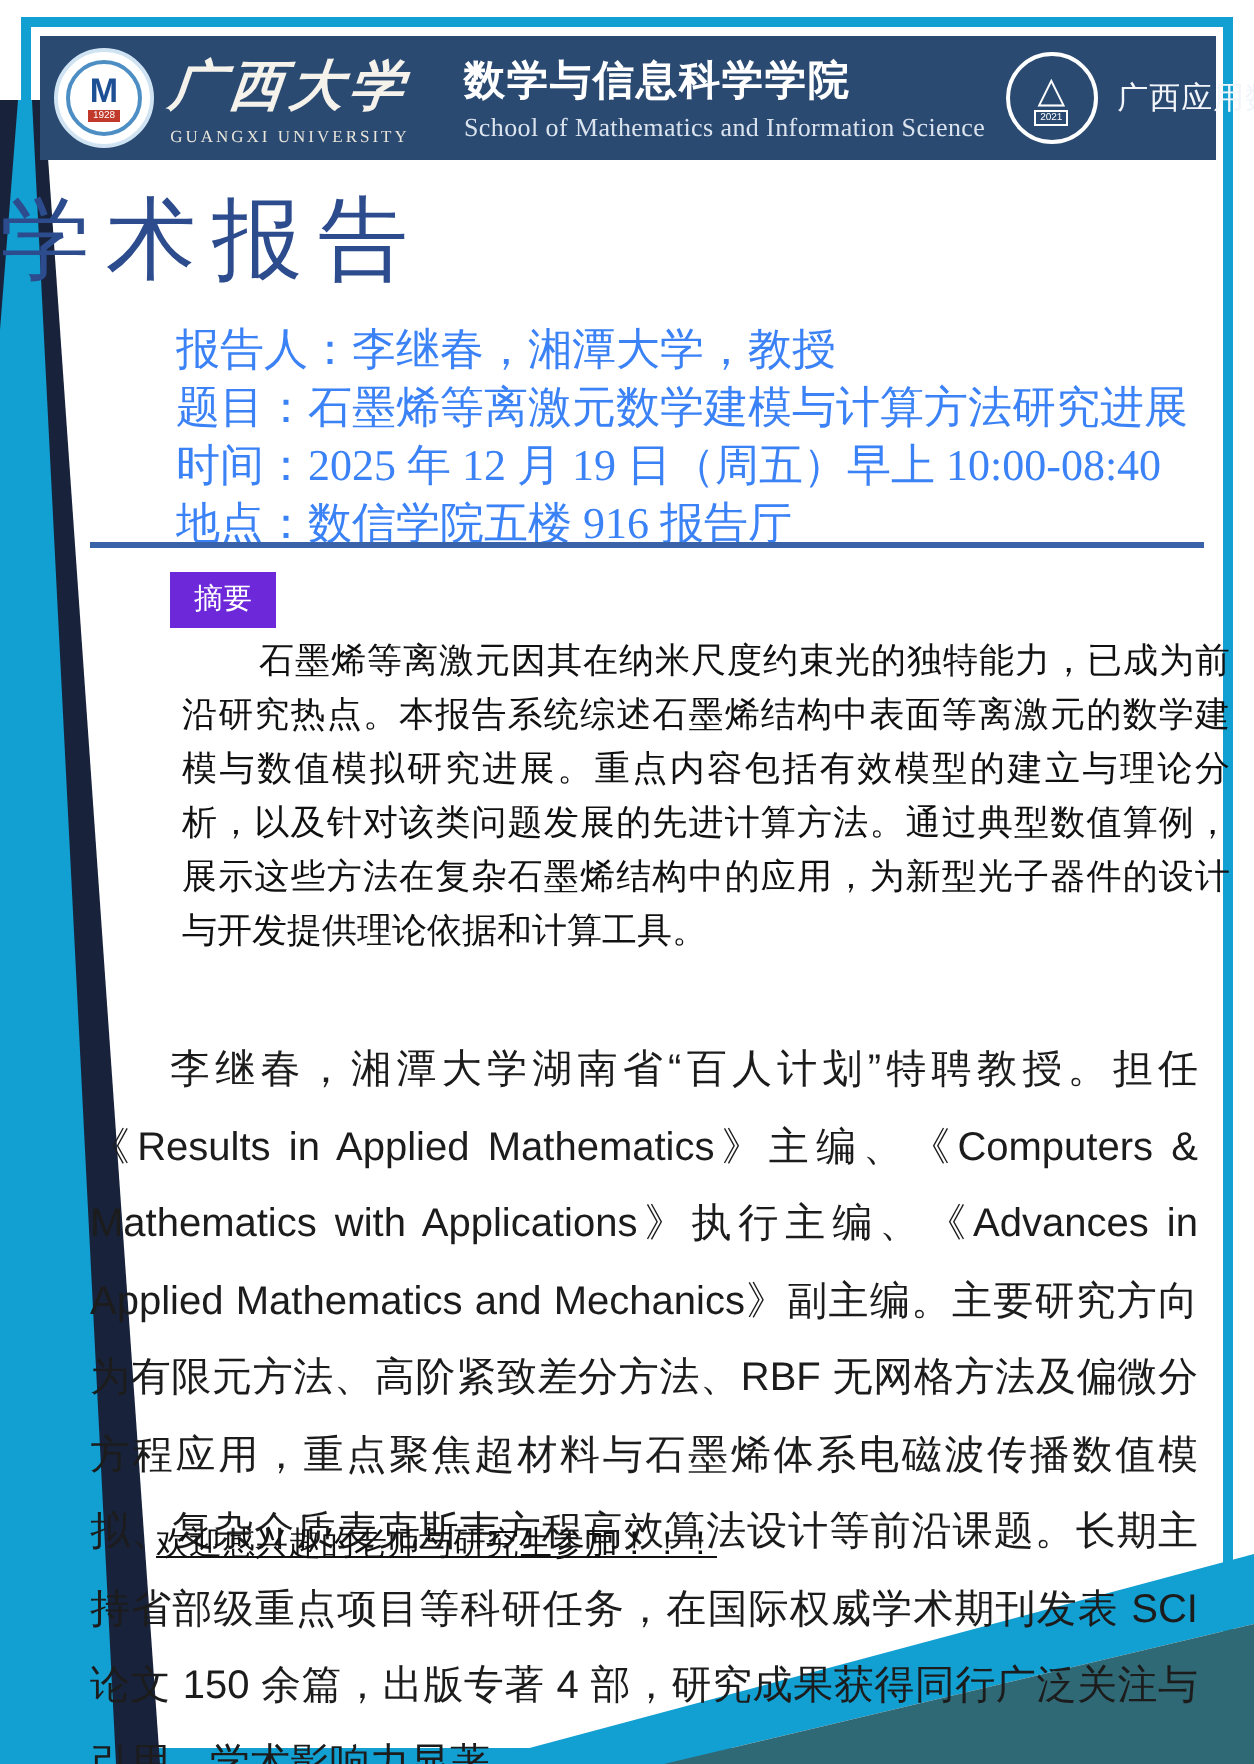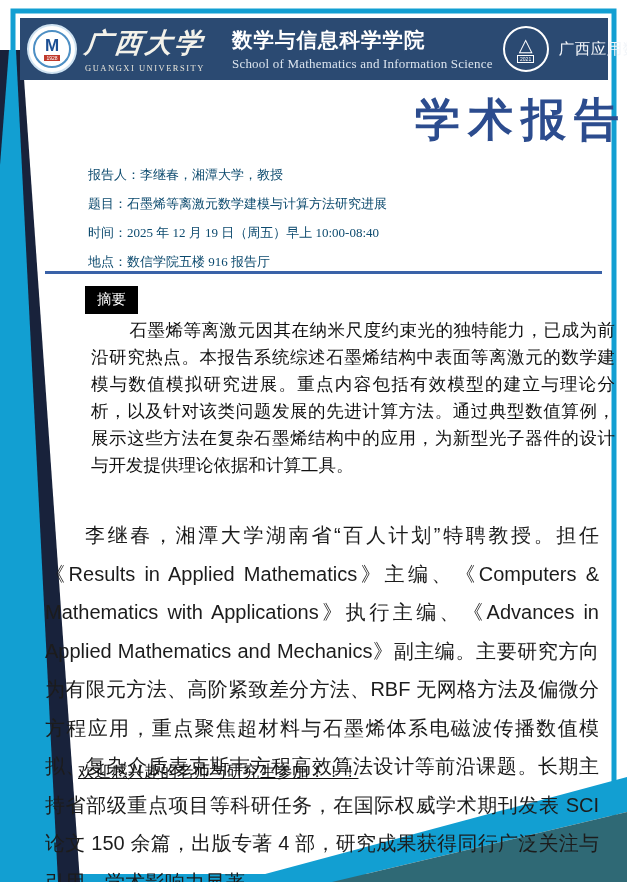--- a/index.html
+++ b/index.html
@@ -30,25 +30,25 @@
         letter-spacing:.2px;margin-top:2px;white-space:nowrap;}
   .clogo{width:46px;height:46px;border-radius:50%;border:2px solid #ffffff;box-sizing:border-box;
         margin-left:10px;flex:0 0 auto;display:flex;flex-direction:column;align-items:center;justify-content:center;}
   .clogo-tri{color:#ffffff;font-size:18px;line-height:18px;}
   .clogo-year{color:#ffffff;font-family:"Liberation Sans",sans-serif;font-size:5px;
         border:1px solid #ffffff;line-height:6px;padding:0 2px;margin-top:1px;}
   .center-name{color:#f2f5f9;font-family:"Liberation Sans",sans-serif;font-size:15.5px;
         margin-left:10px;white-space:nowrap;letter-spacing:.5px;}
 
   
-  .title{left:0;top:90px;width:627px;text-align:right;color:#2c4c8e;
-         font-size:45px;font-weight:bold;letter-spacing:8px;}
-  .info{left:88px;top:160px;font-size:13px;color:#0c4a6e;line-height:29px;white-space:nowrap;}
+  .title{left:0;top:90px;width:627px;text-align:left;color:#2c4c8e;
+         font-size:45px;font-weight:normal;letter-spacing:8px;}
+  .info{left:88px;top:160px;font-size:22px;color:#3b82f6;line-height:29px;white-space:nowrap;}
   .rule{left:45px;top:271px;width:557px;height:3px;background:#3a62a8;}
-  .badge{background:#000000;color:#ffffff;font-family:"Liberation Sans",sans-serif;}
+  .badge{background:#6d28d9;color:#ffffff;font-family:"Liberation Sans",sans-serif;}
   .badge-abstract{left:85px;top:286px;font-size:14.5px;padding:4px 12px 5px;}
   .badge-bio{left:72px;top:473px;font-size:19px;padding:5px 16px 7px;letter-spacing:2px;}
   .abstract{left:60px;top:317px;width:524px;font-size:17.5px;line-height:27px;
             color:#111111;text-align:justify;text-indent:2.2em;margin-left:31px;}
   .bio{left:45px;top:516px;width:554px;font-family:"Liberation Sans",sans-serif;
        font-size:20px;line-height:38.5px;color:#1c1c1c;text-align:justify;text-indent:2em;}
   .welcome{left:78px;top:761px;font-size:16.5px;color:#111111;text-decoration:underline;}
 </style>
 </head>
 <body>

